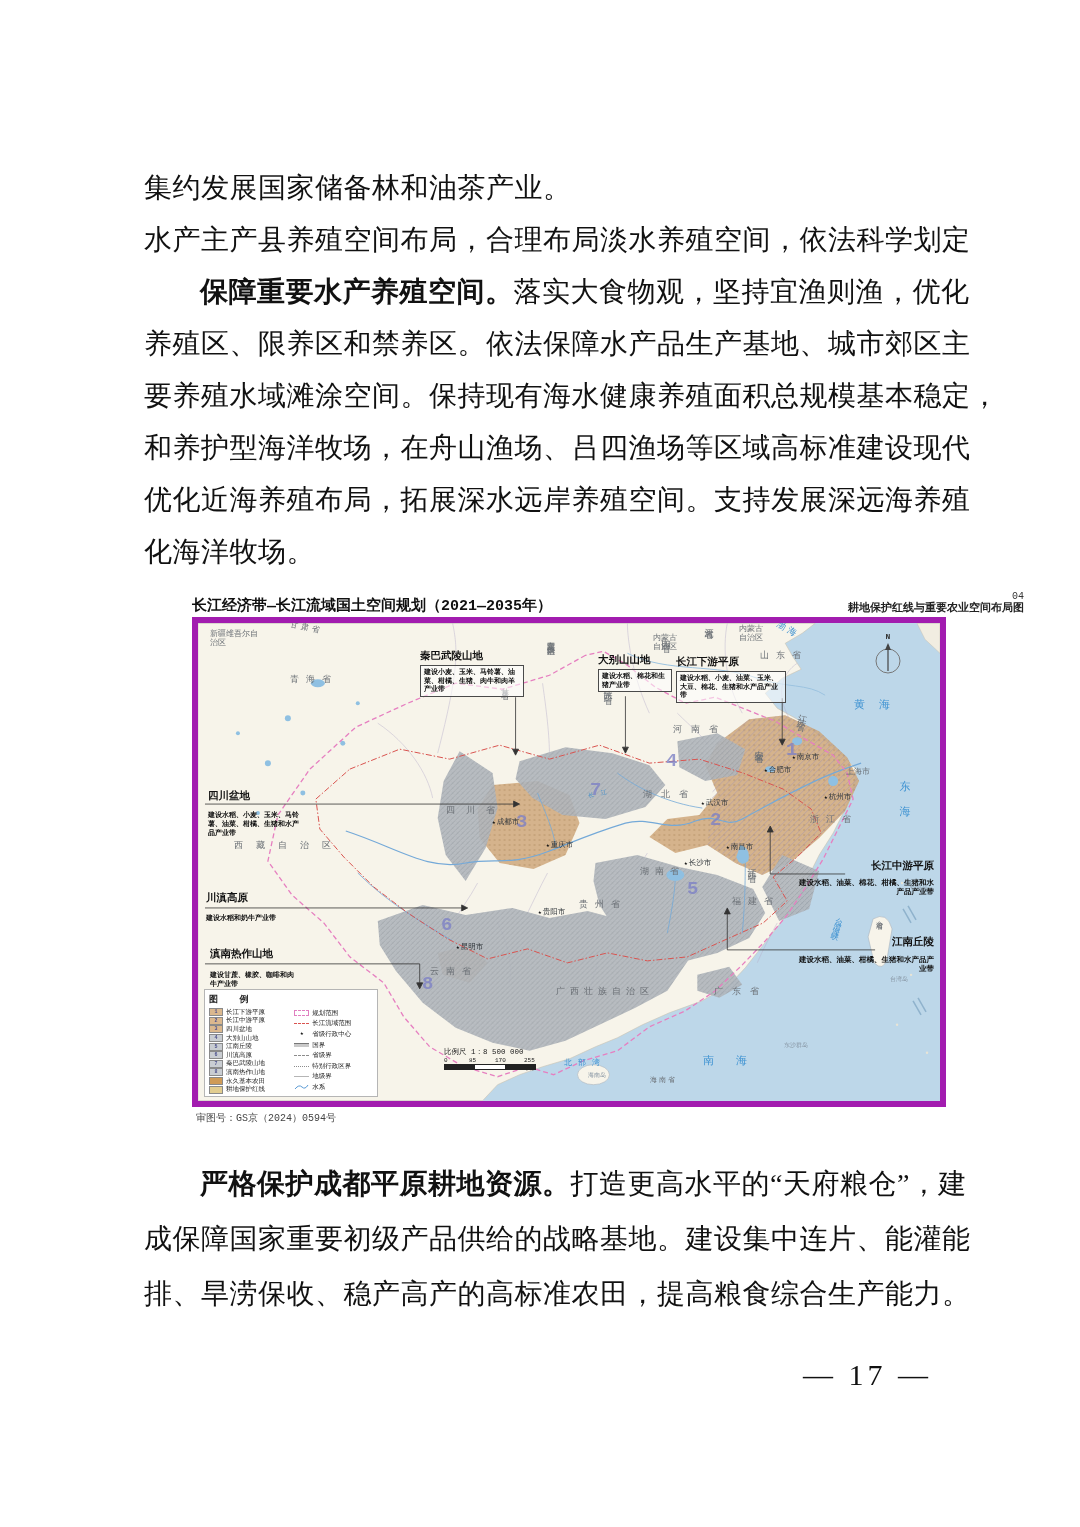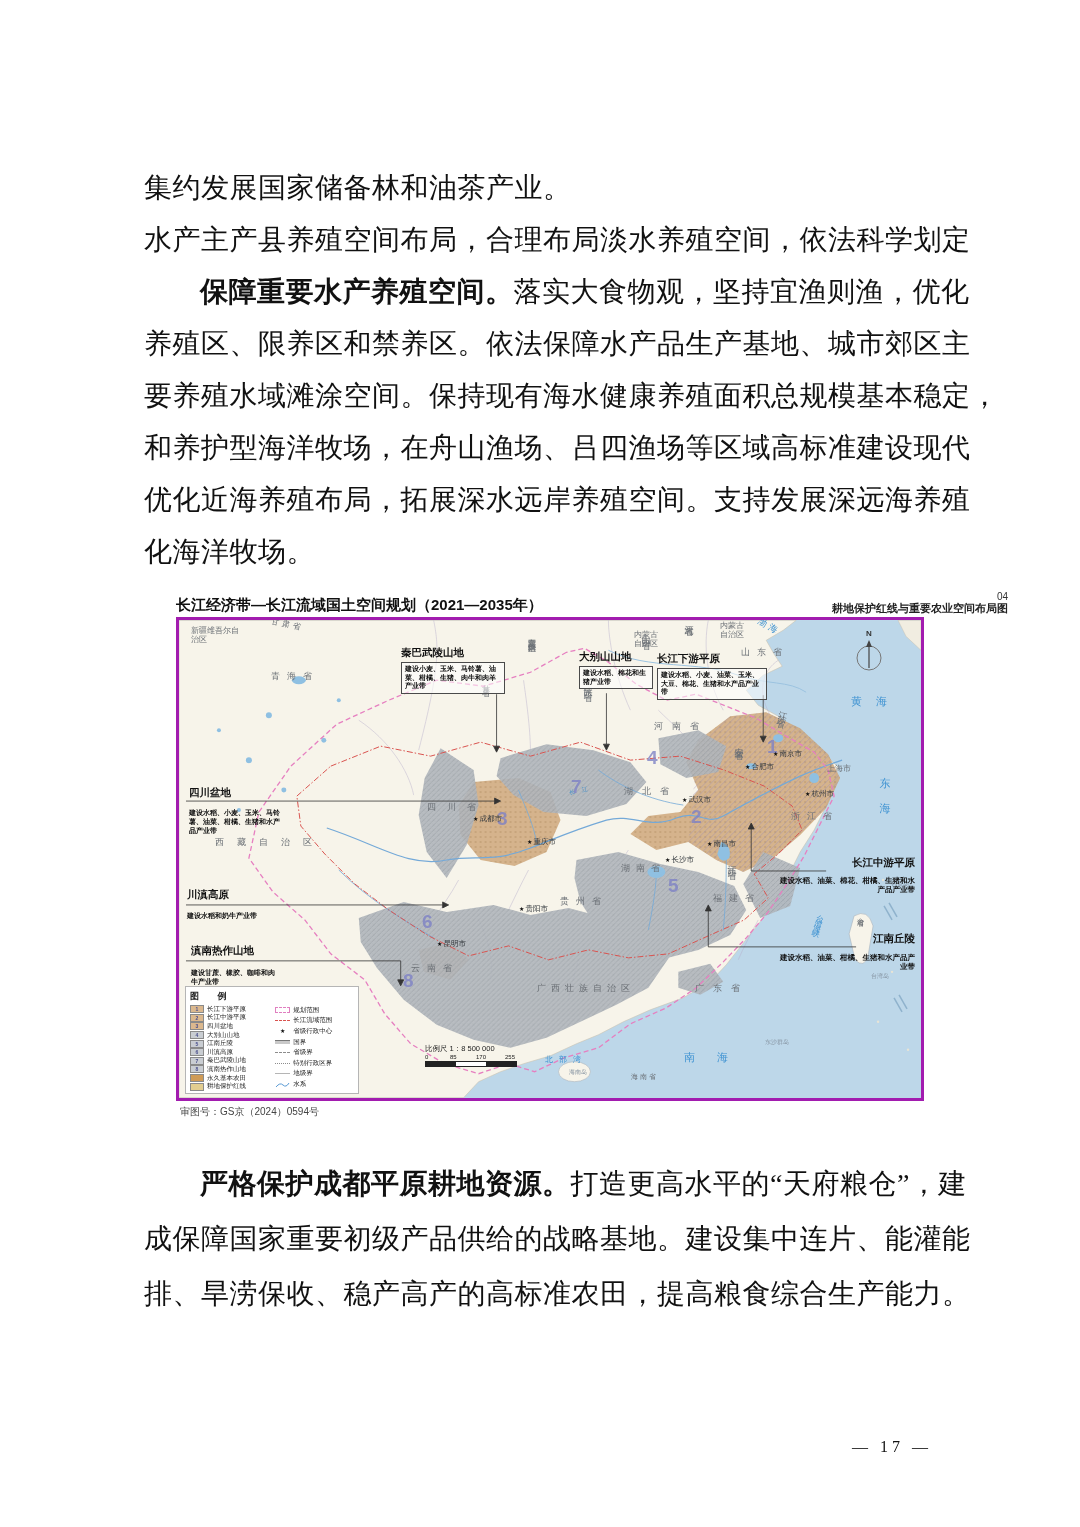--- a/index.html
+++ b/index.html
@@ -4,29 +4,29 @@
 <style>
   html,body{margin:0;padding:0;background:#e9e9e9;}
   .page{position:relative;width:1080px;height:1527px;background:#ffffff;margin:0 auto;overflow:hidden;
         font-family:"Liberation Serif","DejaVu Serif",serif;color:#111;}
   
   .textblock{position:absolute;left:144px;width:800px;}
   .tline{font-size:28px;line-height:52px;white-space:nowrap;letter-spacing:.5px;}
   .tline3{font-size:28px;line-height:55px;white-space:nowrap;letter-spacing:.5px;}
   .ind{text-indent:56px;}
   .lead{font-weight:700;}
-  .page-num{position:absolute;top:1438px;right:148px;font-size:16px;letter-spacing:4px;color:#111;}
-  
-  .figure{position:absolute;left:176px;top:583px;width:832px;font-family:Liberation Sans, sans-serif;}
+  .page-num{position:absolute;top:1358px;right:148px;font-size:30px;letter-spacing:4px;color:#111;}
+  
+  .figure{position:absolute;left:192px;top:583px;width:832px;font-family:Liberation Mono, monospace;}
   .fig-header{display:flex;justify-content:space-between;align-items:flex-end;height:32px;}
   .fig-title{font-size:15px;font-weight:700;color:#111;}
   .fig-right{text-align:right;line-height:1.15;}
   .fig-no{font-size:10px;color:#333;}
   .fig-subtitle{font-size:11px;font-weight:700;color:#222;}
-  .map{position:relative;width:742px;height:478px;border:3px solid #a21caf;margin-top:2px;background:#bdd7e9;overflow:hidden;}
+  .map{position:relative;width:742px;height:478px;border:6px solid #a21caf;margin-top:2px;background:#bdd7e9;overflow:hidden;}
   .fig-approval{font-size:10px;color:#444;margin-top:4px;padding-left:4px;}
   
   .lbl{position:absolute;white-space:nowrap;z-index:3;}
   .prov{font-size:9px;color:#6b7076;}
   .v{writing-mode:vertical-rl;}
   .wrap{white-space:normal;line-height:1.15;}
   .city{font-size:7.5px;color:#33383d;z-index:3;}
   .city .star{font-size:6px;color:#111;margin-right:1px;}
   .sea-lbl{color:#3f93d2;}
   .isl{font-size:6px;color:#8694a2;}
@@ -251,21 +251,21 @@
       <div class="lbl city" style="left:258px;top:319px;"><span class="star">★</span><span>昆明市</span></div>
       <div class="lbl city" style="left:340px;top:284px;"><span class="star">★</span><span>贵阳市</span></div>
       <div class="lbl city" style="left:486px;top:235px;"><span class="star">★</span><span>长沙市</span></div>
       <div class="lbl city" style="left:528px;top:219px;"><span class="star">★</span><span>南昌市</span></div>
       <div class="lbl city" style="left:503px;top:175px;"><span class="star">★</span><span>武汉市</span></div>
       <div class="lbl city" style="left:566px;top:142px;"><span class="star">★</span><span>合肥市</span></div>
       <div class="lbl city" style="left:594px;top:129px;"><span class="star">★</span><span>南京市</span></div>
       <div class="lbl city" style="left:626px;top:169px;"><span class="star">★</span><span>杭州市</span></div>
 
       <div class="lbl sea-lbl" style="left:578px;top:0px;font-size:9px;letter-spacing:3px;transform:rotate(30deg);">渤海</div>
-      <div class="lbl sea-lbl" style="left:656px;top:74px;font-size:11px;letter-spacing:14px;margin-left:16px;">黄海</div>
+      <div class="lbl sea-lbl" style="left:656px;top:74px;font-size:11px;letter-spacing:14px;">黄海</div>
       <div class="lbl sea-lbl v" style="left:698px;top:148px;font-size:11px;letter-spacing:26px;">东海</div>
       <div class="lbl sea-lbl v" style="left:634px;top:288px;font-size:8px;letter-spacing:5px;transform:rotate(15deg);">台湾海峡</div>
       <div class="lbl sea-lbl" style="left:505px;top:430px;font-size:11px;letter-spacing:22px;">南海</div>
       <div class="lbl sea-lbl" style="left:366px;top:434px;font-size:8px;letter-spacing:6px;">北部湾</div>
 
       <div class="lbl isl" style="left:692px;top:352px;">台湾岛</div>
       <div class="lbl isl" style="left:390px;top:448px;">海南岛</div>
       <div class="lbl isl" style="left:586px;top:418px;">东沙群岛</div>
       <div class="lbl isl" style="left:712px;top:260px;">钓鱼岛</div>
 

